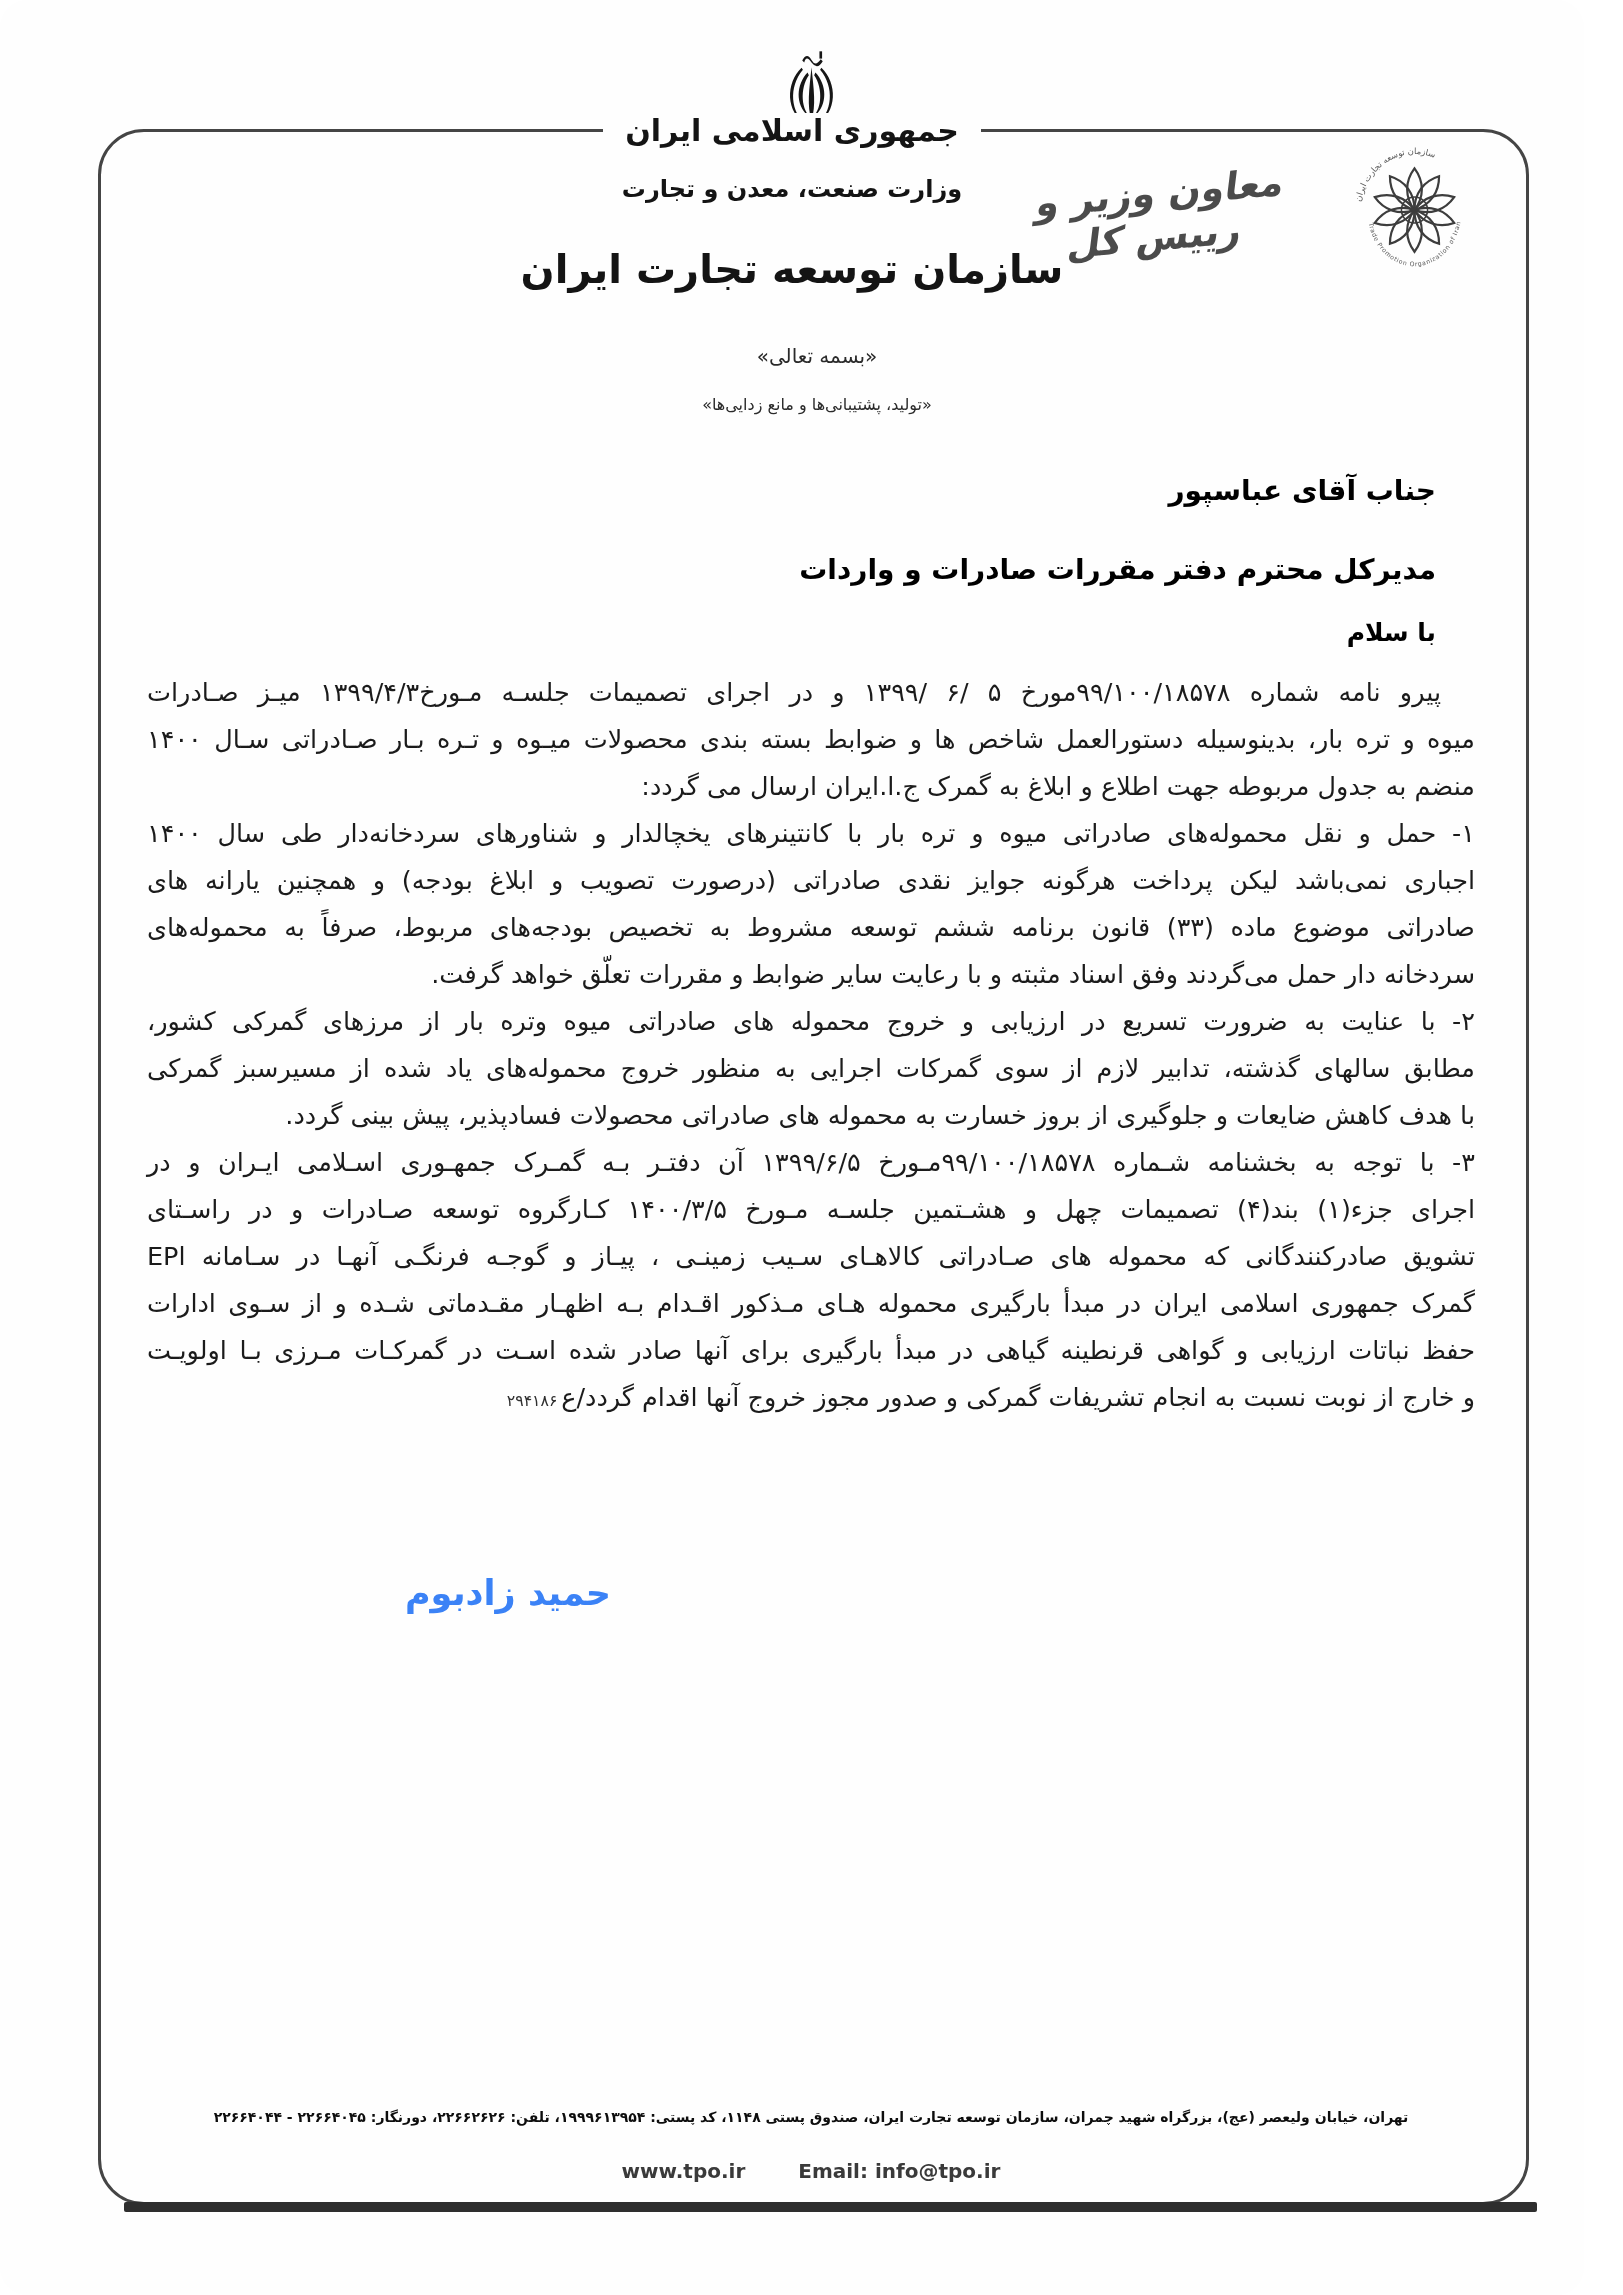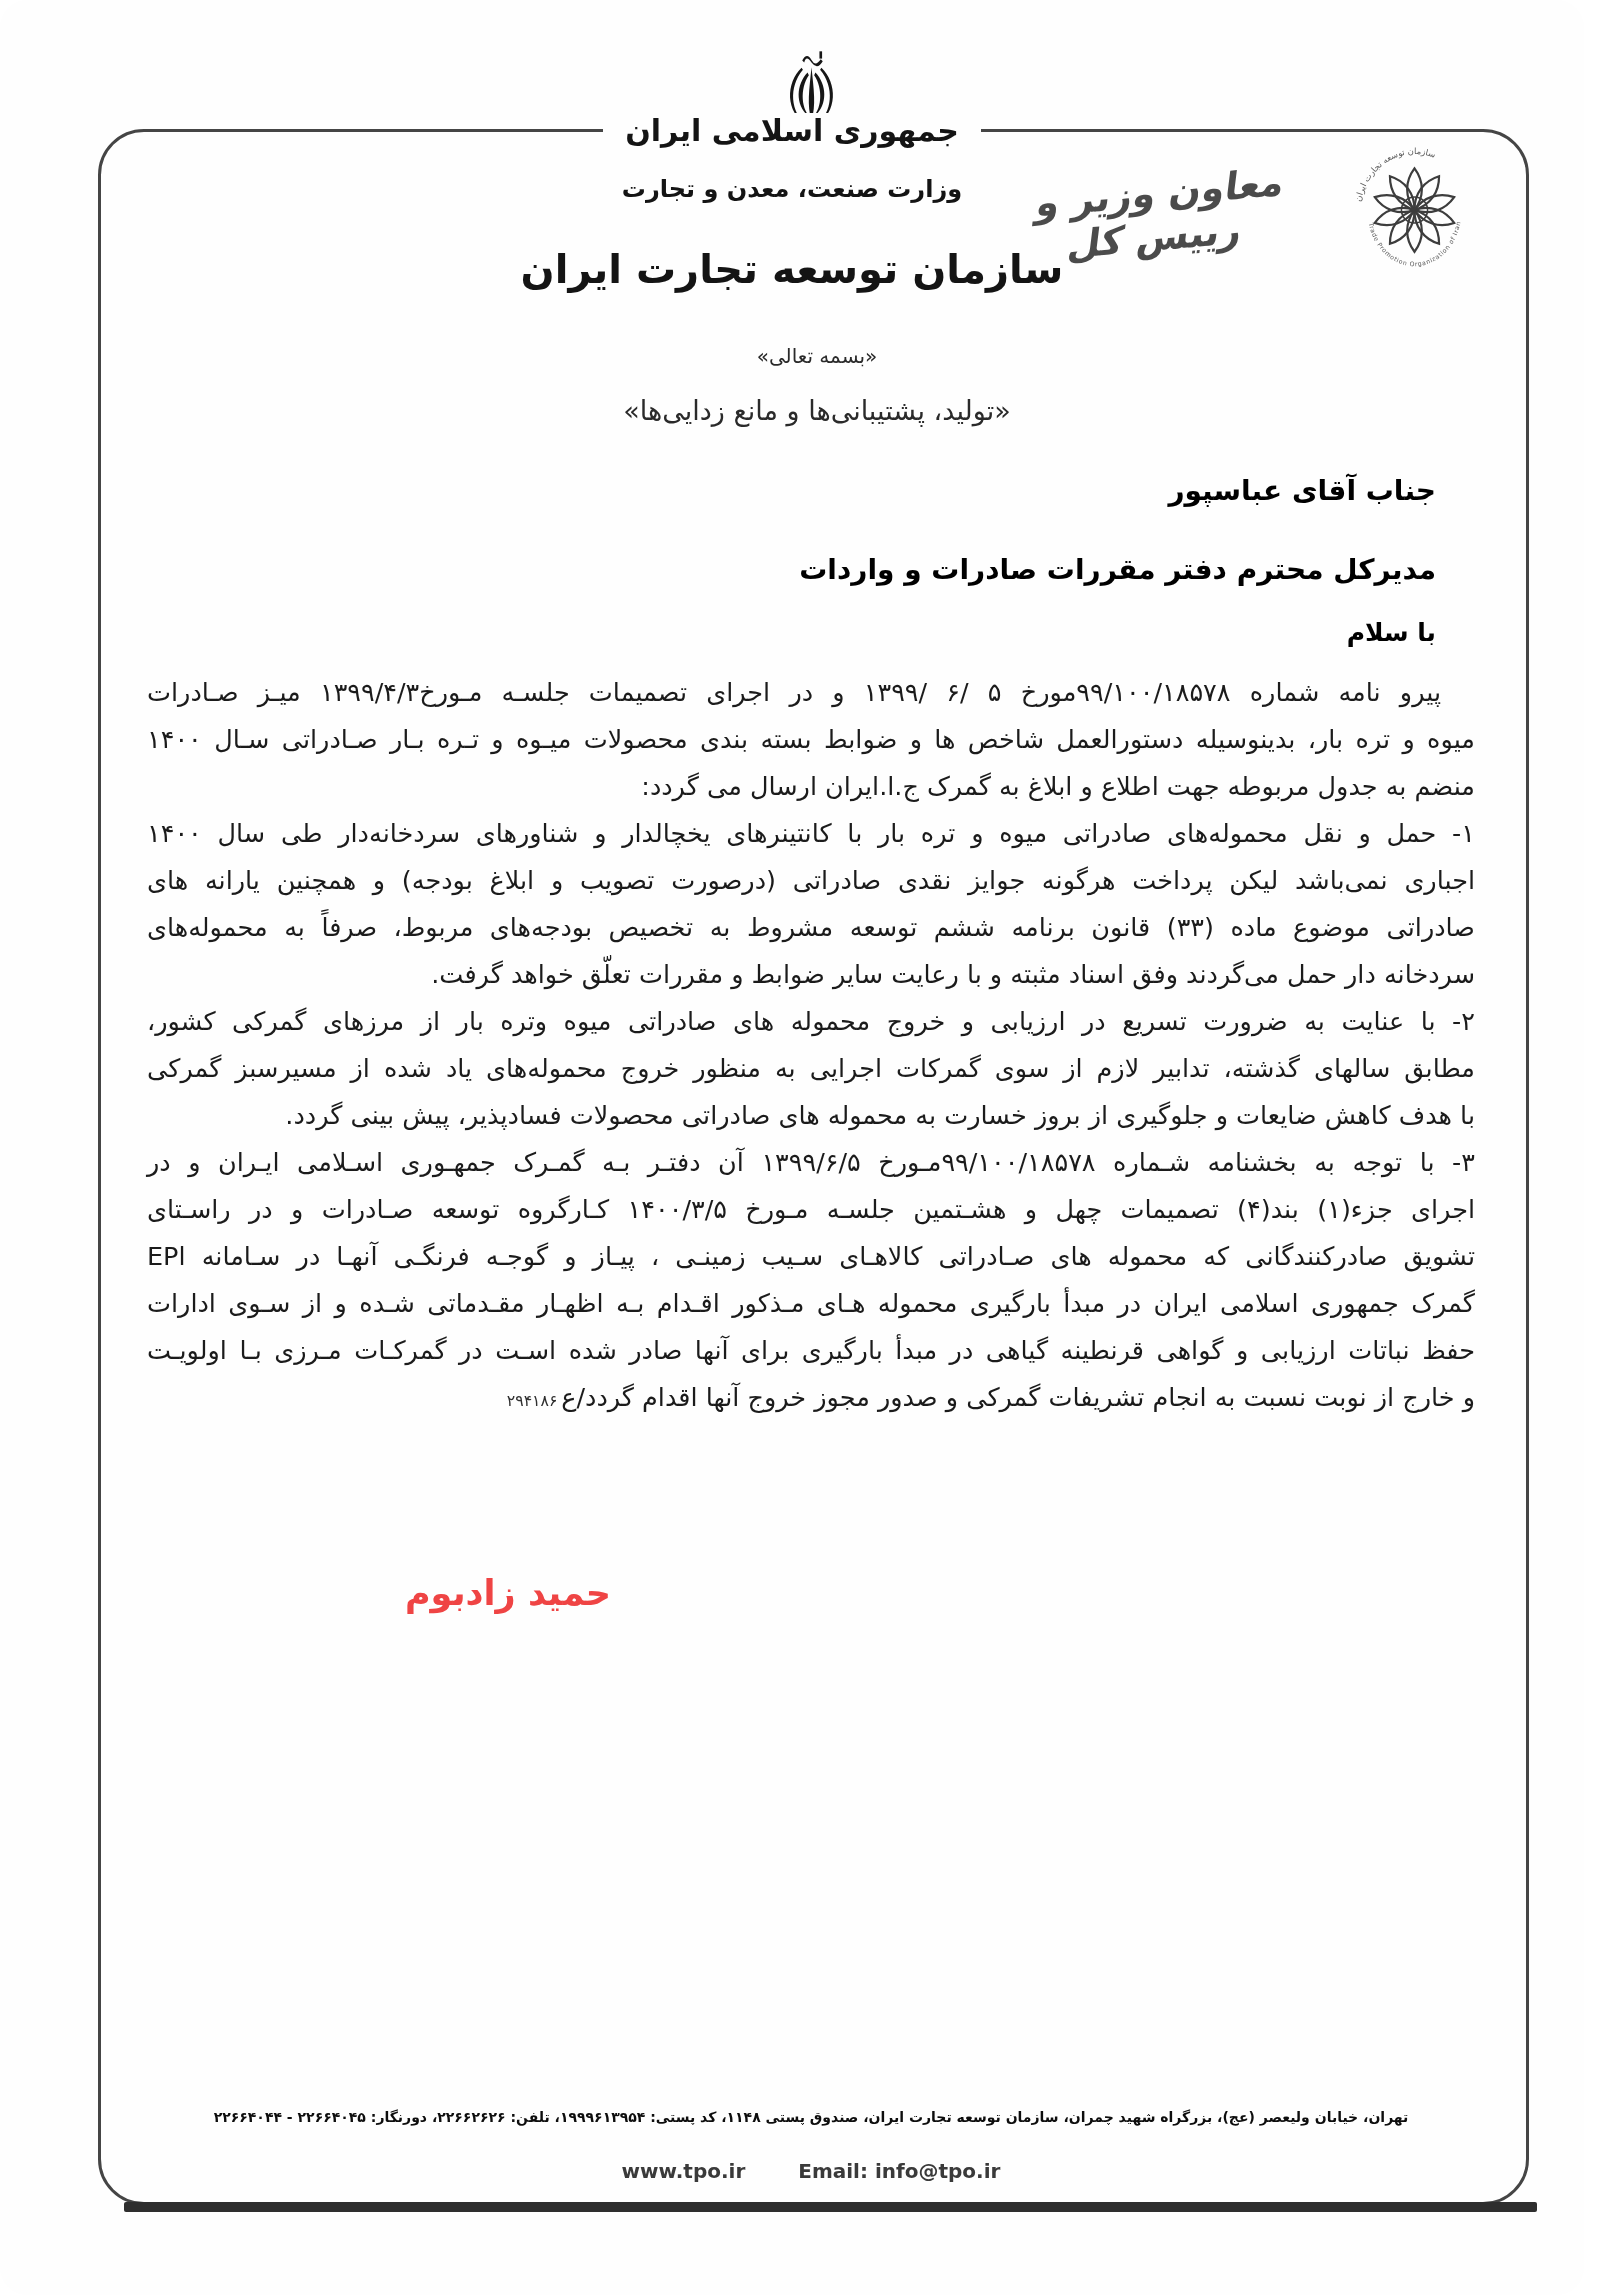--- a/index.html
+++ b/index.html
@@ -25,39 +25,39 @@
   .hdr.org{ top:246px; font-size:40px; letter-spacing:0.7px;}
   .script-sign{
     position:absolute; left:994px; top:171px; width:327px; text-align:center;
     direction:rtl; font-size:38px; font-weight:bold; color:#333;
     transform:rotate(-5deg) skewX(-12deg); opacity:.88;
   }
   .stamp{ position:absolute; left:1346px; top:137px; width:137px; height:150px; opacity:.92;}
   
   .center-line{ position:absolute; left:0; width:100%; text-align:center; direction:rtl; color:#2a2a2a;padding-left:25px;}
   .invocation{ top:344px; font-size:20px; }
-  .motto{ top:395px; font-size:27px; }
+  .motto{ top:395px; font-size:16px; }
   
   .recipient{ position:absolute; right:148px; top:474px; text-align:right; direction:rtl; color:#000;}
   .recipient .name{ font-size:28px; font-weight:bold; }
   .recipient .title{ font-size:28px; font-weight:bold; margin-top:46px; }
   .recipient .salutation{ font-size:25px; font-weight:bold; margin-top:32px; }
   
   .body-text{ position:absolute; left:147px; top:669px; width:1328px; direction:rtl; }
   .bl{
     font-size:25.5px; line-height:47px; height:47px; white-space:nowrap;
     text-align:justify; text-align-last:right; color:#1b1b1b;
   }
   .bl.just{ white-space:normal; text-align-last:justify; }
   .bl.ind{ padding-right:34px; }
   .bl .sm{ font-size:15.7px; color:#2f2f2f; padding-right:3.9px;}
   
   .signature{
     position:absolute; left:364px; top:1573px; width:288px; text-align:center;
-    direction:rtl; font-size:35px; font-weight:bold; color:#ef4444;
+    direction:rtl; font-size:35px; font-weight:bold; color:#3b82f6;
   }
   
   .footer-address{
     position:absolute; left:111px; top:2109px; width:1400px; text-align:center;
     direction:rtl; font-size:14px; font-weight:bold; color:#0d0d0d;
   }
   .footer-links{
     position:absolute; left:111px; top:2159px; width:1400px; text-align:center;
     direction:ltr; font-size:20px; font-weight:bold; color:#3a3a3a;
   }

